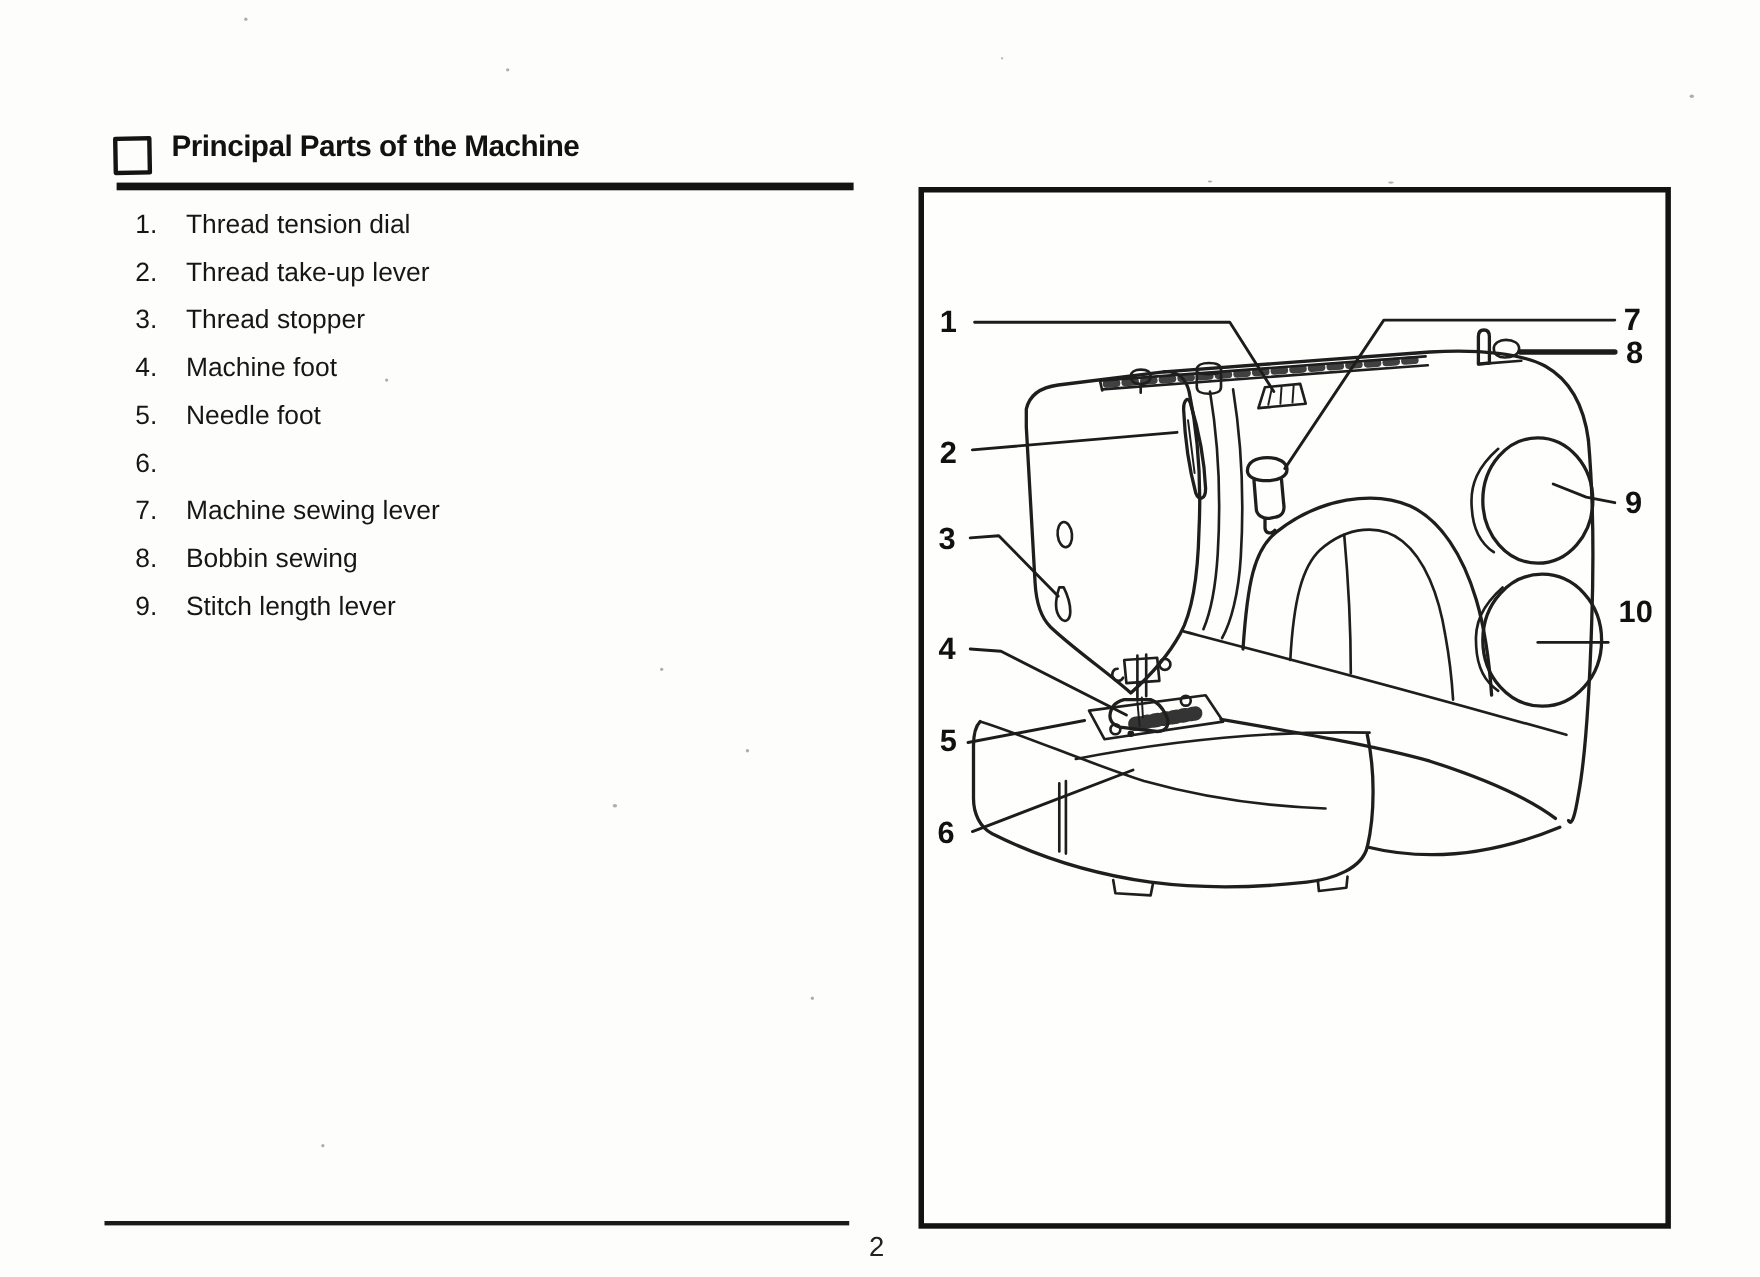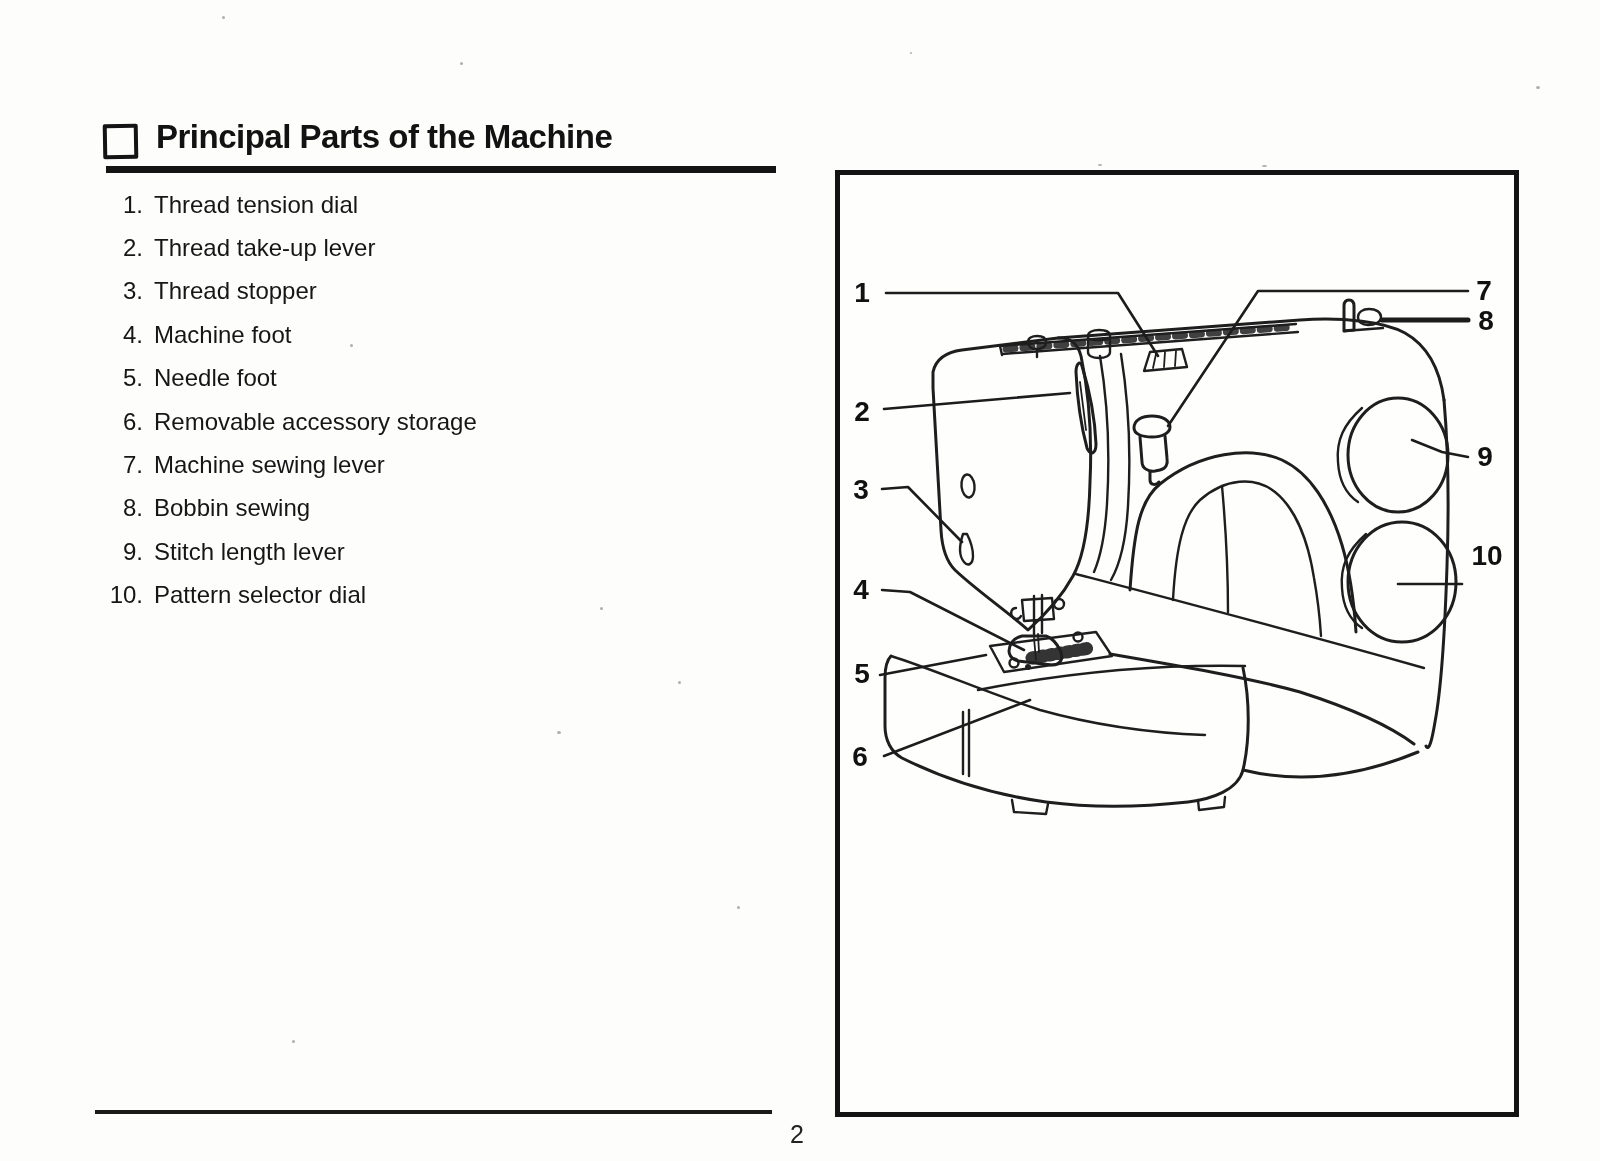--- a/index.html
+++ b/index.html
@@ -9,31 +9,31 @@
     font-family:"Liberation Sans", sans-serif;
     color:#1b1b1b;
   }
   
   .hdr{position:absolute;left:103px;top:118px;display:flex;align-items:flex-start;}
   .chk{
     width:27px;height:27px;border:4px solid #141414;border-radius:2px;
     margin-top:6px;background:transparent;transform:rotate(-1deg);
   }
   .title{
-    margin:0 0 0 18px;font-size:33px;font-weight:bold;letter-spacing:-0.5px;
+    margin:0 0 0 18px;font-size:27px;font-weight:bold;letter-spacing:-0.5px;
     color:#121212;white-space:nowrap;
   }
   .title-rule{
     position:absolute;left:106px;top:166px;width:670px;height:7px;background:#141414;
   }
   
   .plist{position:absolute;left:97px;top:183px;}
   .prow{display:flex;height:43.4px;align-items:center;font-size:24px;color:#161616;}
   .pnum{width:46px;text-align:right;flex:none;}
-  .plabel{margin-left:11px;white-space:nowrap;}
+  .plabel{margin-left:26px;white-space:nowrap;}
   
   .fig-frame{
     position:absolute;left:835px;top:170px;width:684px;height:947px;
     border:5px solid #131313;background:#fefefd;box-sizing:border-box;
   }
   .art{position:absolute;left:0;top:0;width:1600px;height:1161px;pointer-events:none;}
   .callout{
     position:absolute;transform:translate(-50%,-50%);
     font-size:28px;font-weight:bold;color:#111;line-height:1;
   }
@@ -68,37 +68,32 @@
   <div class="prow">
       <span class="pnum">4.</span>
       <span class="plabel">Machine foot</span>
     </div>
   <div class="prow">
       <span class="pnum">5.</span>
       <span class="plabel">Needle foot</span>
     </div>
   <div class="prow">
       <span class="pnum">6.</span>
-      <span class="plabel">Removable accessory storage</span>
     </div>
   <div class="prow">
       <span class="pnum">7.</span>
       <span class="plabel">Machine sewing lever</span>
     </div>
   <div class="prow">
       <span class="pnum">8.</span>
       <span class="plabel">Bobbin sewing</span>
     </div>
   <div class="prow">
       <span class="pnum">9.</span>
       <span class="plabel">Stitch length lever</span>
-    </div>
-  <div class="prow">
-      <span class="pnum">10.</span>
-      <span class="plabel">Pattern selector dial</span>
     </div>
 </div>
 
 <div class="fig-frame"></div>
 
 <svg class="art" viewBox="0 0 1600 1161">
   <g fill="none" stroke="#1e1e1e" stroke-width="2.4" stroke-linecap="round" stroke-linejoin="round">
 
     <path d="M933 372 C936 358 947 352 962 350 L1058 338 C1070 337 1078 344 1081 356 C1089 394 1092 440 1090 482 C1089 524 1083 558 1073 576 C1062 596 1046 614 1028 630 C1008 612 976 590 955 570 C947 562 942 548 941 530 L933 388 Z" stroke-width="3"></path>
 

